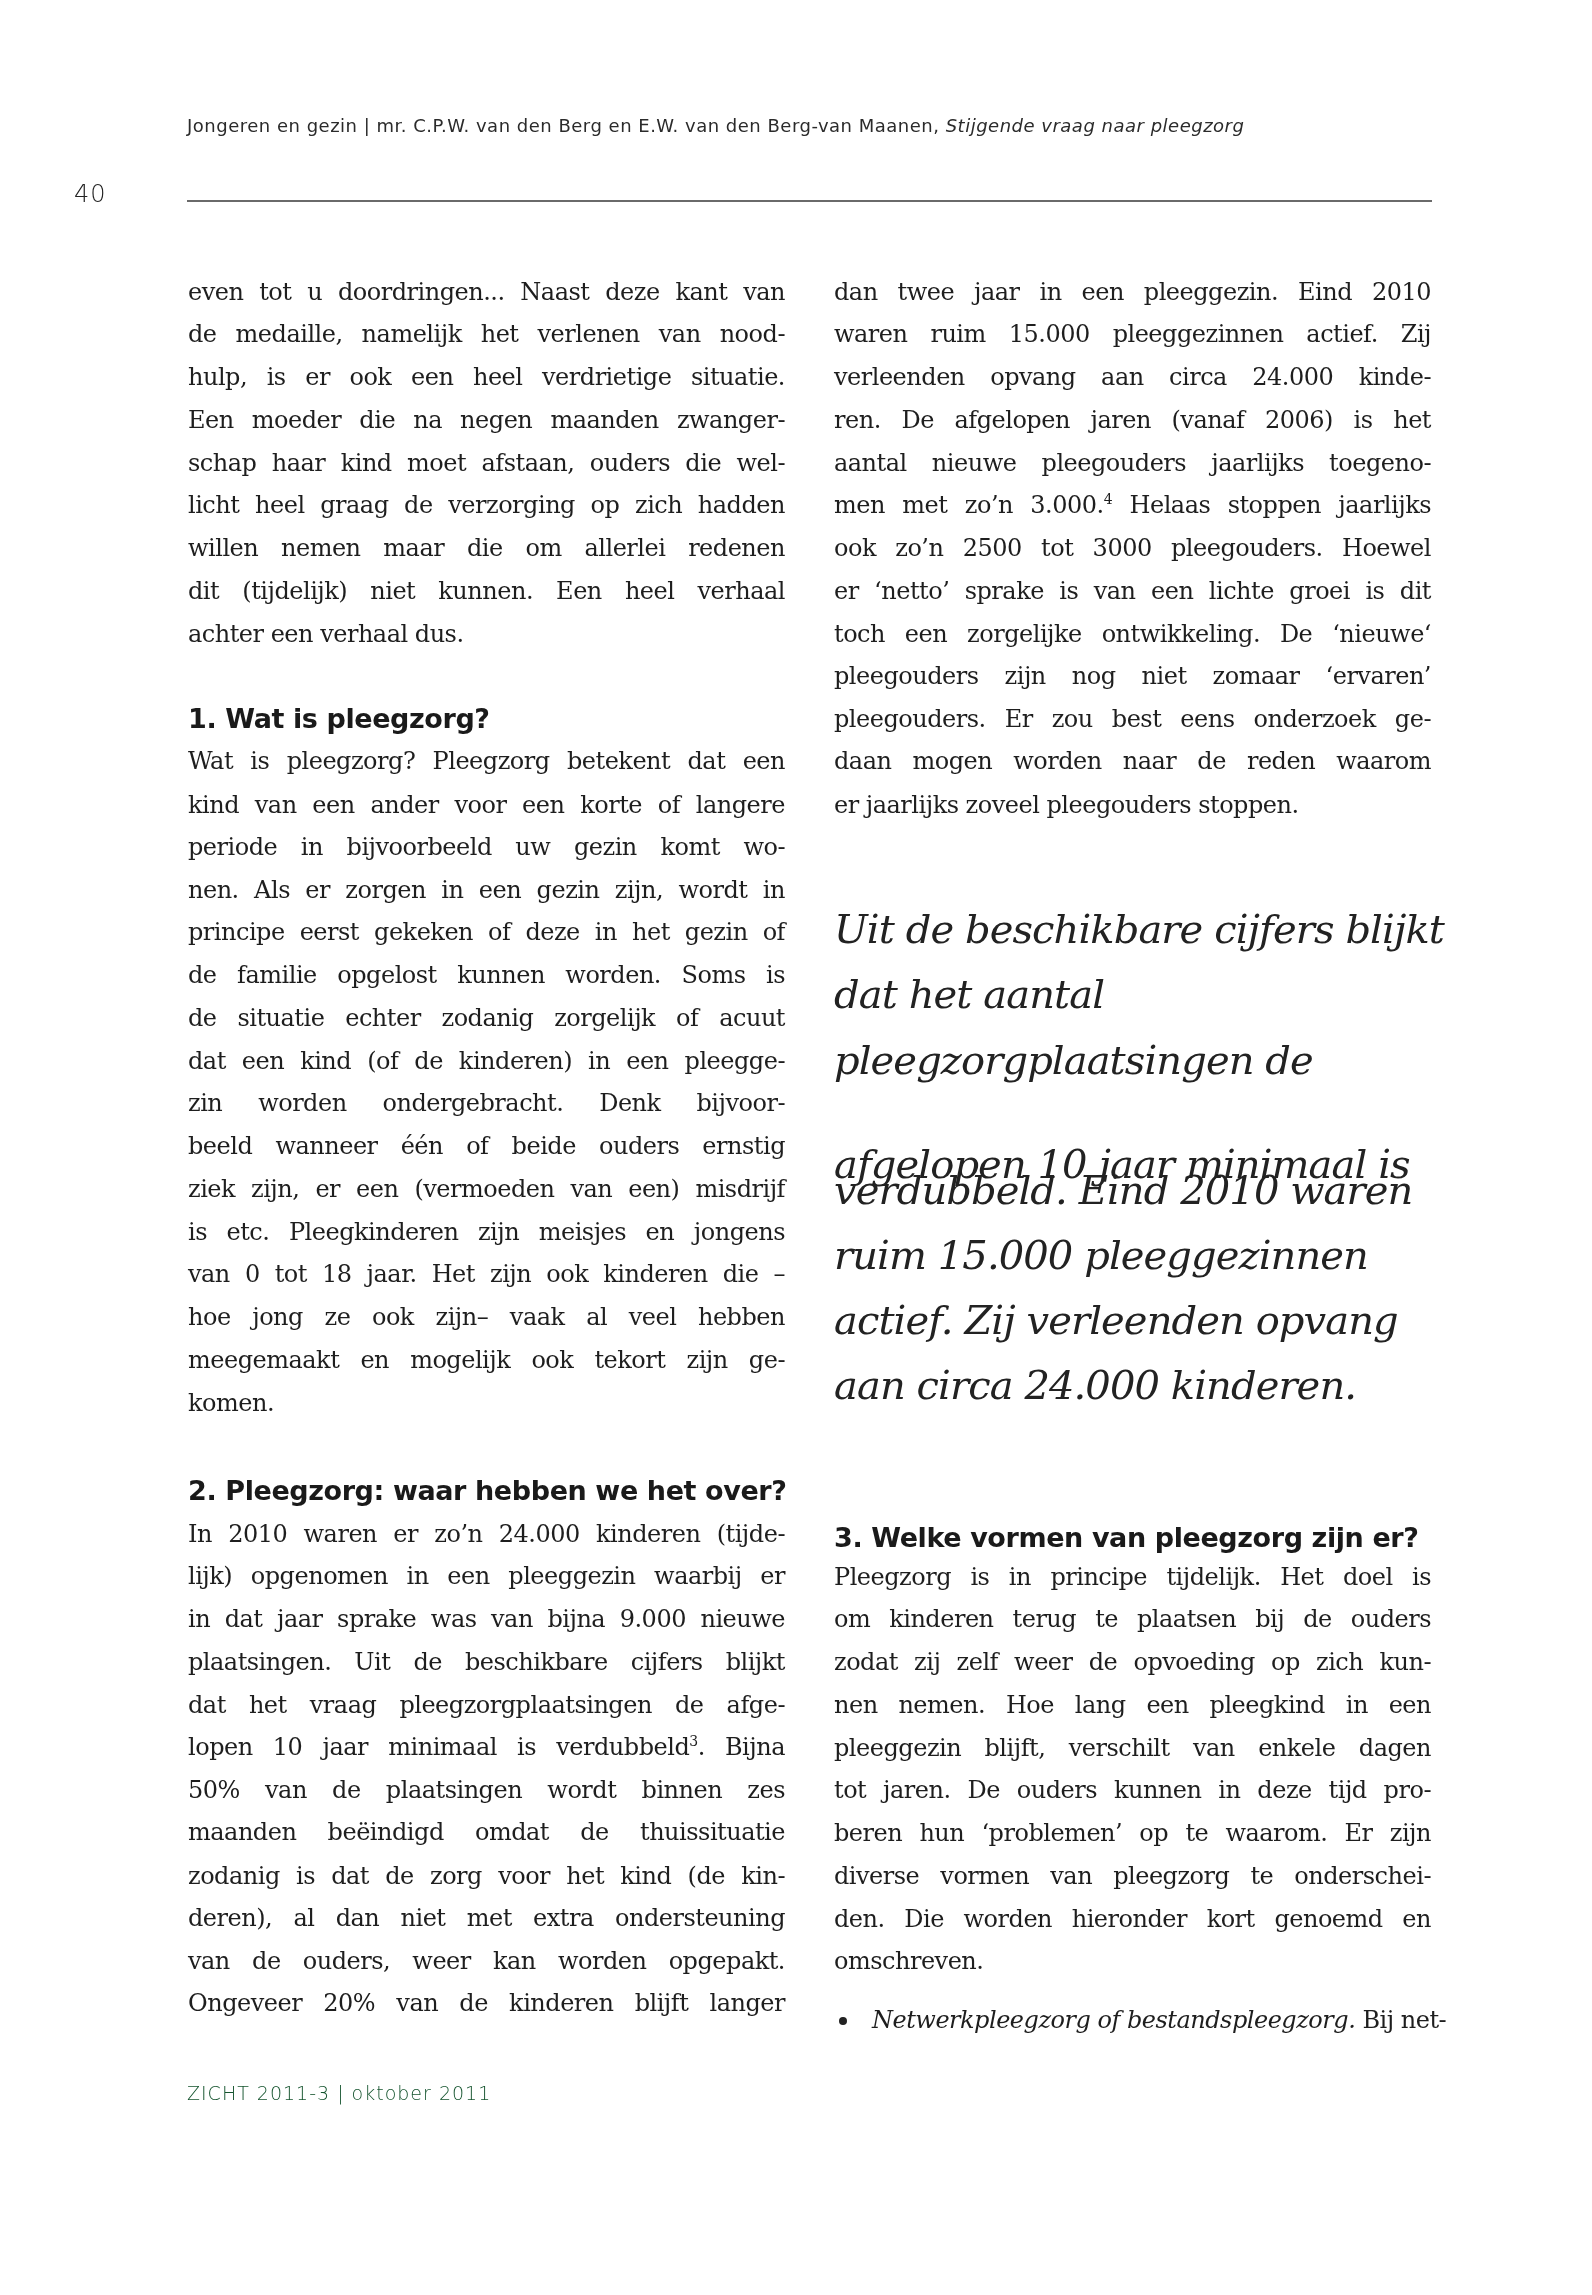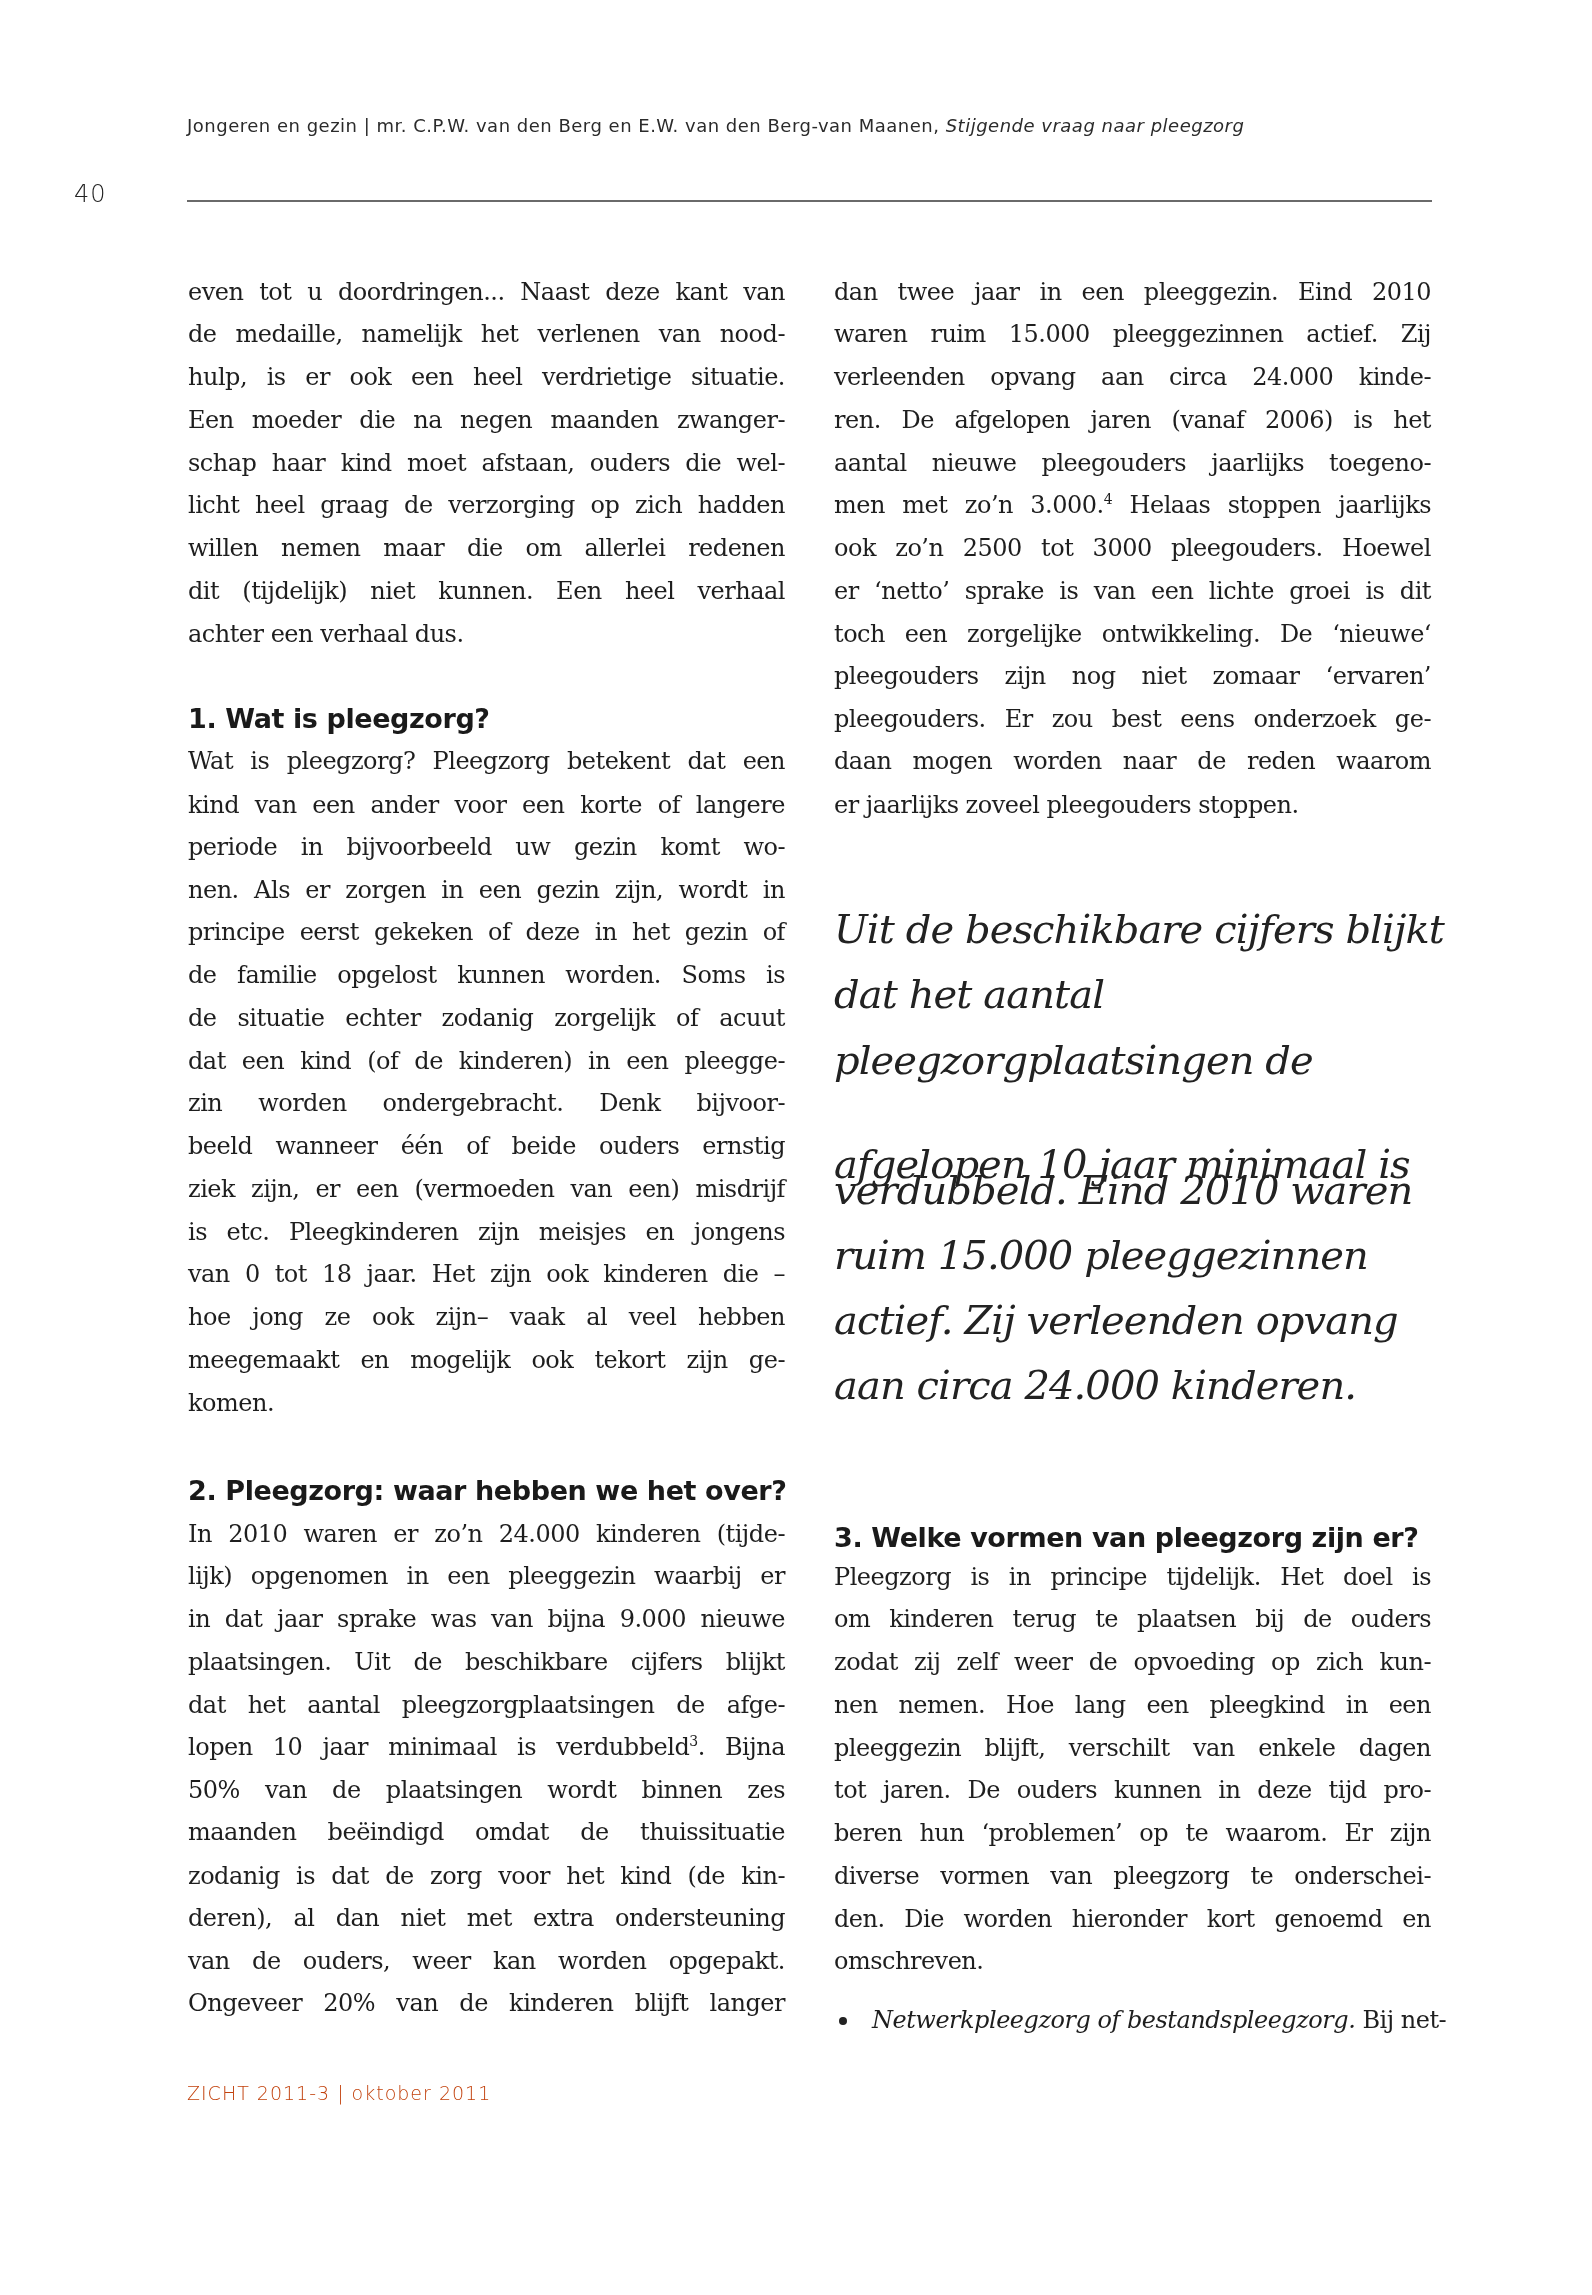--- a/index.html
+++ b/index.html
@@ -47,21 +47,21 @@
   .bullet-dot {
     position: absolute; left: 5.2px; top: 12px; width: 7.8px; height: 7.8px; border-radius: 50%; background: #222;
   }
   .bullet-text {
     position: absolute; left: 38px; right: 0; top: 0; white-space: nowrap;
     text-align: justify; text-align-last: justify;
   }
 
   .footer {
     left: 187px; top: 2080px; font-family: "DejaVu Sans", sans-serif;
-    font-size: 19px; font-weight: 300; letter-spacing: 1px; color: #c2410c; line-height: 26px; white-space: nowrap;
+    font-size: 19px; font-weight: 300; letter-spacing: 1px; color: #14532d; line-height: 26px; white-space: nowrap;
   }
 </style>
 </head>
 <body>
 
 <div class="abs running-header">
   <span>Jongeren en gezin | mr. C.P.W. van den Berg en E.W. van den Berg-van Maanen, </span><span class="ital">Stijgende vraag naar pleegzorg</span>
 </div>
 <div class="abs page-number">40</div>
 <div class="abs header-rule"></div>
@@ -94,21 +94,21 @@
   <div class="line" style="top:1259px">van 0 tot 18 jaar. Het zijn ook kinderen die –</div>
   <div class="line" style="top:1302px">hoe jong ze ook zijn– vaak al veel hebben</div>
   <div class="line" style="top:1345px">meegemaakt en mogelijk ook tekort zijn ge-</div>
   <div class="line last" style="top:1388px">komen.</div>
 
   <div class="heading" style="top:1474px">2. Pleegzorg: waar hebben we het over?</div>
   <div class="line" style="top:1519px">In 2010 waren er zo’n 24.000 kinderen (tijde-</div>
   <div class="line" style="top:1561px">lijk) opgenomen in een pleeggezin waarbij er</div>
   <div class="line" style="top:1604px">in dat jaar sprake was van bijna 9.000 nieuwe</div>
   <div class="line" style="top:1647px">plaatsingen. Uit de beschikbare cijfers blijkt</div>
-  <div class="line" style="top:1690px">dat het aantal pleegzorgplaatsingen de afge-</div>
+  <div class="line" style="top:1690px">dat het vraag pleegzorgplaatsingen de afge-</div>
   <div class="line" style="top:1732px"><span>lopen 10 jaar minimaal is verdubbeld</span><sup>3</sup><span>. Bijna</span></div>
   <div class="line" style="top:1775px">50% van de plaatsingen wordt binnen zes</div>
   <div class="line" style="top:1817px">maanden beëindigd omdat de thuissituatie</div>
   <div class="line" style="top:1861px">zodanig is dat de zorg voor het kind (de kin-</div>
   <div class="line" style="top:1903px">deren), al dan niet met extra ondersteuning</div>
   <div class="line" style="top:1946px">van de ouders, weer kan worden opgepakt.</div>
   <div class="line" style="top:1988px">Ongeveer 20% van de kinderen blijft langer</div>
 </div>
 
 <div class="col col-right" style="top:0;">

